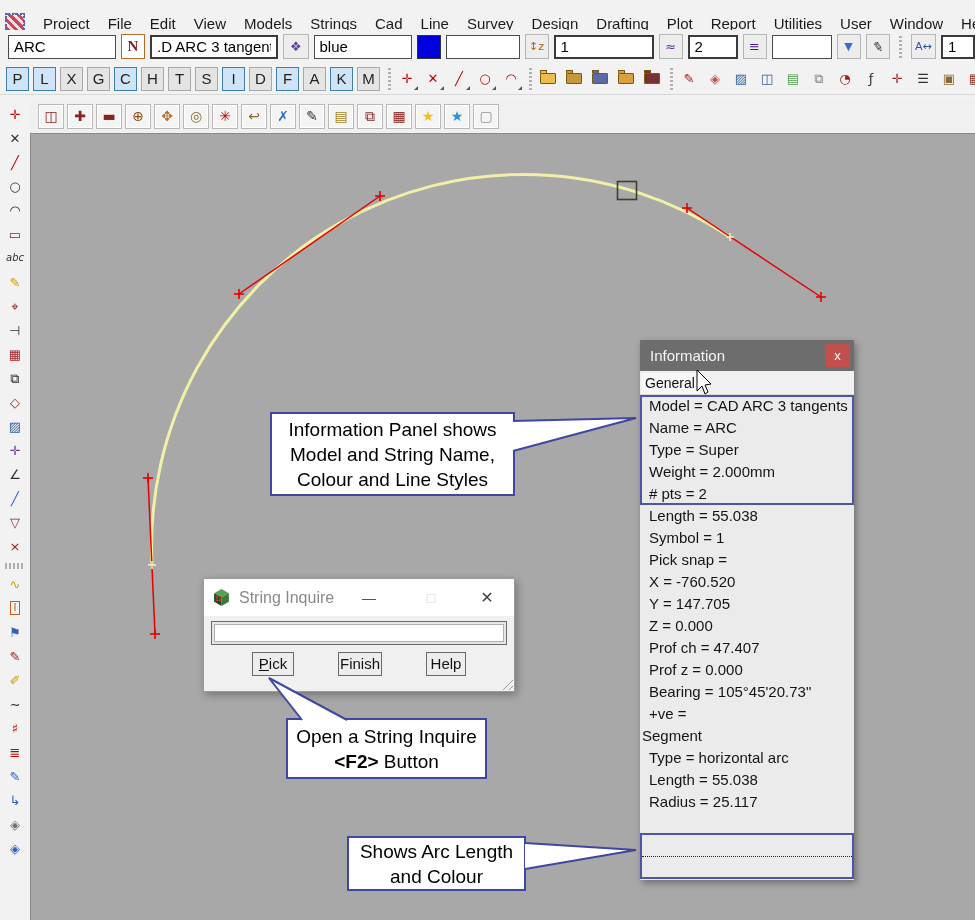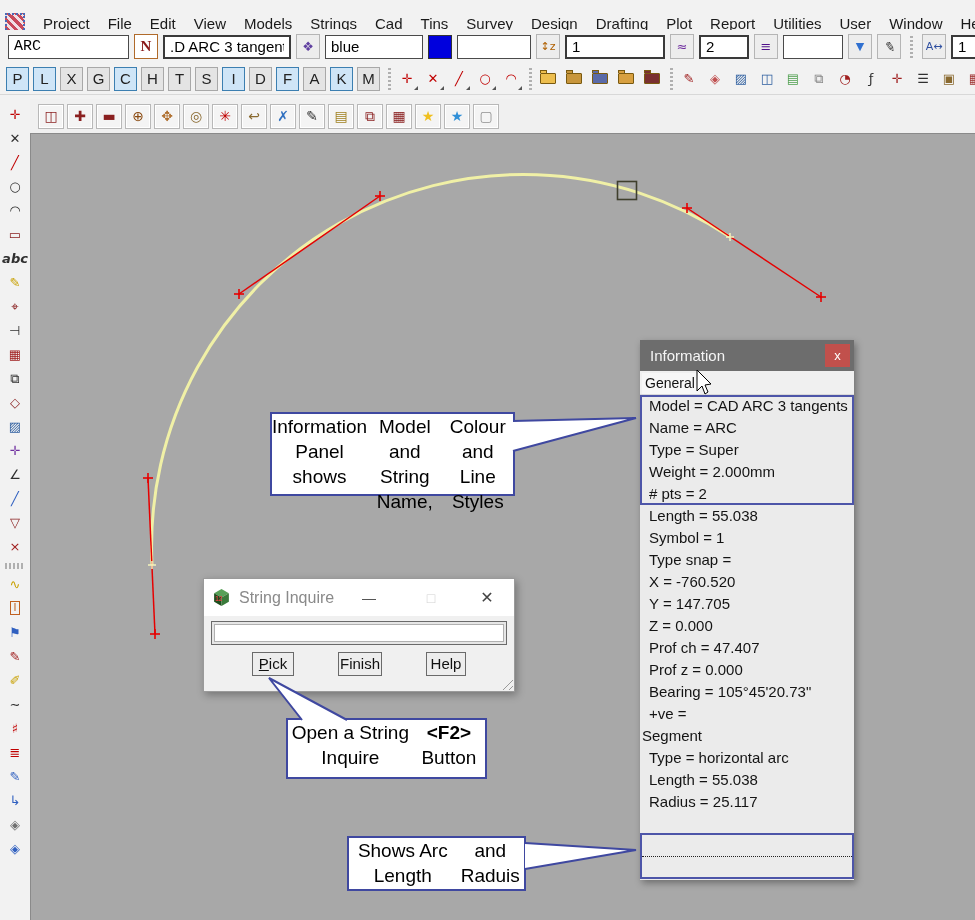--- a/index.html
+++ b/index.html
@@ -28,21 +28,21 @@
 
   
   .tb2{position:absolute;left:0;top:63px;width:100%;height:32px;background:#f2f2f2;display:flex;align-items:center;border-bottom:1px solid #d8d8d8;box-sizing:border-box;padding-left:6px}
   .letter-btn{width:23px;height:24px;margin-right:4px;display:flex;align-items:center;justify-content:center;font-size:15px;color:#222;background:#e4e4e4;border:1px solid #a8a8a8;box-sizing:border-box;flex:0 0 23px}
   .letter-btn.active{background:#cfe5f7;border-color:#3c7fb1}
   .strip{display:flex;align-items:center}
   .tool-btn{width:24px;height:24px;position:relative;display:flex;align-items:center;justify-content:center;margin-right:2px;flex:0 0 24px}
   .corner{position:absolute;right:1px;bottom:1px;width:0;height:0;border-left:4px solid transparent;border-bottom:4px solid #555}
   .folder-shape{display:inline-block;width:16px;height:11px;border:1px solid #7a5a10;border-radius:1px;position:relative;box-sizing:border-box}
   .folder-shape::before{content:'';position:absolute;left:-1px;top:-4px;width:7px;height:3px;background:inherit;border:1px solid #7a5a10;border-bottom:none;box-sizing:border-box}
-  .glyph.small-italic{font-style:italic;font-size:13px;font-weight:bold}
+  .glyph.small-italic{font-style:italic;font-size:10px;font-weight:normal}
   .glyph.boxed{border:1px solid #c06020;padding:0 3px;font-size:10px;line-height:12px}
   .glyph.tiny{font-size:11px}
 
   
   .left-toolbar{position:absolute;left:0;top:99px;width:30px;height:821px;background:#f2f2f2;display:flex;flex-direction:column;align-items:center;padding-top:4px;box-sizing:border-box}
   .lt-btn{width:24px;height:22px;position:relative;display:flex;align-items:center;justify-content:center;flex:0 0 22px;margin-bottom:2px}
   .hgrip{height:6px;width:20px;background:repeating-linear-gradient(to right,#b0b0b0 0 2px,transparent 2px 4px);margin:4px 0;flex:0 0 6px}
 
   
   .zoom-toolbar{position:absolute;left:30px;top:99px;width:945px;height:34px;background:#f0f0f0;display:flex;align-items:center;padding-left:8px;box-sizing:border-box}
@@ -79,21 +79,21 @@
   .dlg-input{position:absolute;left:7px;top:42px;width:296px;height:24px;border:1px solid #6a6a6a;background:#e6e6e6;padding:2px;box-sizing:border-box}
   .dlg-input input{width:100%;height:100%;background:#fff;border:1px solid #b0b0b0;box-sizing:border-box;outline:none;font:14px "Liberation Sans",sans-serif}
   .dlg-btn{position:absolute;top:73px;height:24px;background:#ededed;border:1px solid #6a6a6a;font-size:15px;display:block;line-height:22px;text-align:center;box-sizing:border-box;color:#111}
   #btn-pick{left:48px;width:42px}
   #btn-pick::first-letter{text-decoration:underline}
   #btn-finish{left:134px;width:44px}
   #btn-help{left:222px;width:40px}
   .dlg-grip{position:absolute;right:1px;bottom:1px;width:13px;height:13px;background:repeating-linear-gradient(135deg,transparent 0 3px,#9a9a9a 3px 4px);clip-path:polygon(100% 0,100% 100%,0 100%)}
 
   
-  .callout{position:absolute;background:#fff;border:2px solid var(--callout);color:#000;text-align:center;font-size:19px;line-height:25px;box-sizing:border-box;display:flex;flex-direction:row;justify-content:center;z-index:6}
+  .callout{position:absolute;background:#fff;border:2px solid var(--callout);color:#000;text-align:center;font-size:19px;line-height:25px;box-sizing:border-box;display:flex;flex-direction:column;justify-content:center;z-index:6}
   #c1{left:270px;top:412px;width:245px;height:84px}
   #c2{left:286px;top:718px;width:201px;height:61px}
   #c3{left:347px;top:836px;width:179px;height:55px}
   #canvas-svg{z-index:1}
   .info-panel,.dialog{z-index:3}
   #pointer-svg{z-index:8}
 </style>
 </head>
 <body>
 
@@ -102,35 +102,35 @@
   <div class="menubar">
     <span class="app-icon"></span>
     <div id="menu" class="strip">
         <span class="menu-item">Project</span>
         <span class="menu-item">File</span>
         <span class="menu-item">Edit</span>
         <span class="menu-item">View</span>
         <span class="menu-item">Models</span>
         <span class="menu-item">Strings</span>
         <span class="menu-item">Cad</span>
-        <span class="menu-item">Tins</span>
+        <span class="menu-item">Line</span>
         <span class="menu-item">Survey</span>
         <span class="menu-item">Design</span>
         <span class="menu-item">Drafting</span>
         <span class="menu-item">Plot</span>
         <span class="menu-item">Report</span>
         <span class="menu-item">Utilities</span>
         <span class="menu-item">User</span>
         <span class="menu-item">Window</span>
         <span class="menu-item">Help</span>
       </div>
   </div>
 
   <div class="tb1">
-    <input class="f" style="width: 121px; font-family: Liberation Mono, monospace;" value="ARC">
+    <input class="f" style="width: 108px;" value="ARC">
     <span class="ib n-btn">
         <span class="glyph">N</span>
       </span>
     <input class="f thick" style="width: 128px;" value=".D ARC 3 tangents">
     <span class="ib" style="width:26px">
         <span class="glyph" style="color:#6040a0">❖</span>
       </span>
     <input class="f" style="width: 98px;" value="blue">
     <span class="swatch" style="background: rgb(0, 0, 221);"></span>
     <input class="f" style="width: 74px;" value="">
@@ -441,21 +441,21 @@
       <span class="info-tab">General</span>
     </div>
     <div class="info-body" id="info-body">
         <div class="info-row">Model = CAD ARC 3 tangents</div>
         <div class="info-row">Name = ARC</div>
         <div class="info-row">Type = Super</div>
         <div class="info-row">Weight = 2.000mm</div>
         <div class="info-row"># pts = 2</div>
         <div class="info-row">Length = 55.038</div>
         <div class="info-row">Symbol = 1</div>
-        <div class="info-row">Type snap =</div>
+        <div class="info-row">Pick snap =</div>
         <div class="info-row">X = -760.520</div>
         <div class="info-row">Y = 147.705</div>
         <div class="info-row">Z = 0.000</div>
         <div class="info-row">Prof ch = 47.407</div>
         <div class="info-row">Prof z = 0.000</div>
         <div class="info-row">Bearing = 105°45'20.73"</div>
         <div class="info-row">+ve =</div>
         <div class="info-row noindent">Segment</div>
         <div class="info-row">Type = horizontal arc</div>
         <div class="info-row">Length = 55.038</div>
@@ -492,21 +492,21 @@
     <div>Information Panel shows</div>
     <div>Model and String Name,</div>
     <div>Colour and Line Styles</div>
   </div>
   <div class="callout" id="c2">
     <div>Open a String Inquire</div>
     <div><b>&lt;F2&gt;</b><span> Button</span></div>
   </div>
   <div class="callout" id="c3">
     <div>Shows Arc Length</div>
-    <div>and Raduis</div>
+    <div>and Colour</div>
   </div>
 
   <svg id="pointer-svg" class="overlay" viewBox="0 0 975 920">
     <path d="M513 421 L636 418 L513 451" fill="#fff" stroke="#3f48a0" stroke-width="2"></path>
     <path d="M302 720 L269 678 L347 720" fill="#fff" stroke="#3f48a0" stroke-width="2"></path>
     <path d="M525 843 L636 850 L525 869" fill="#fff" stroke="#3f48a0" stroke-width="2"></path>
     <polygon points="697,370 697,391 702,386 705,394 708,392 705,385 711,384" fill="#fff" stroke="#000" stroke-width="1"></polygon>
   </svg>
 
 </div>

